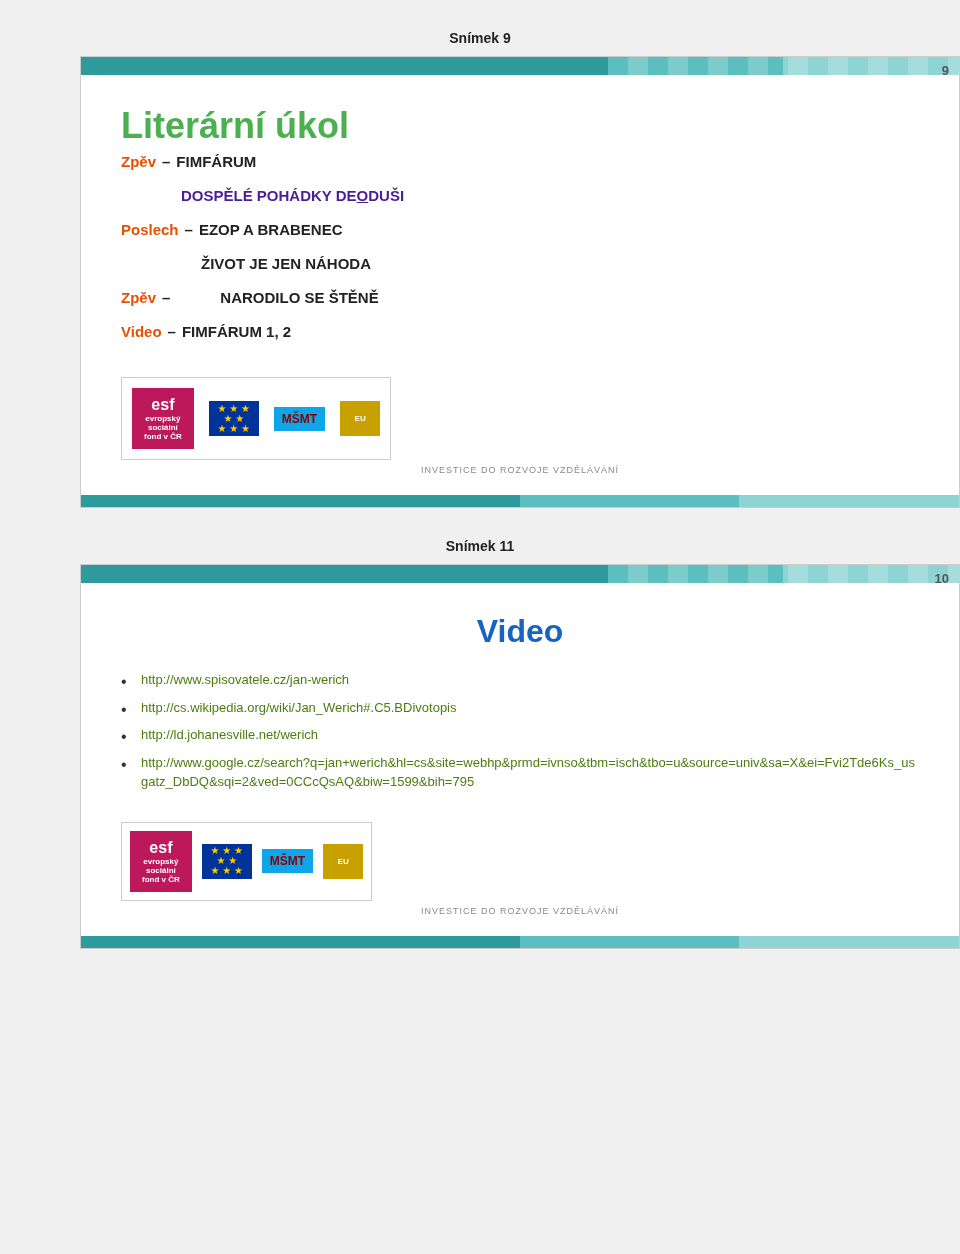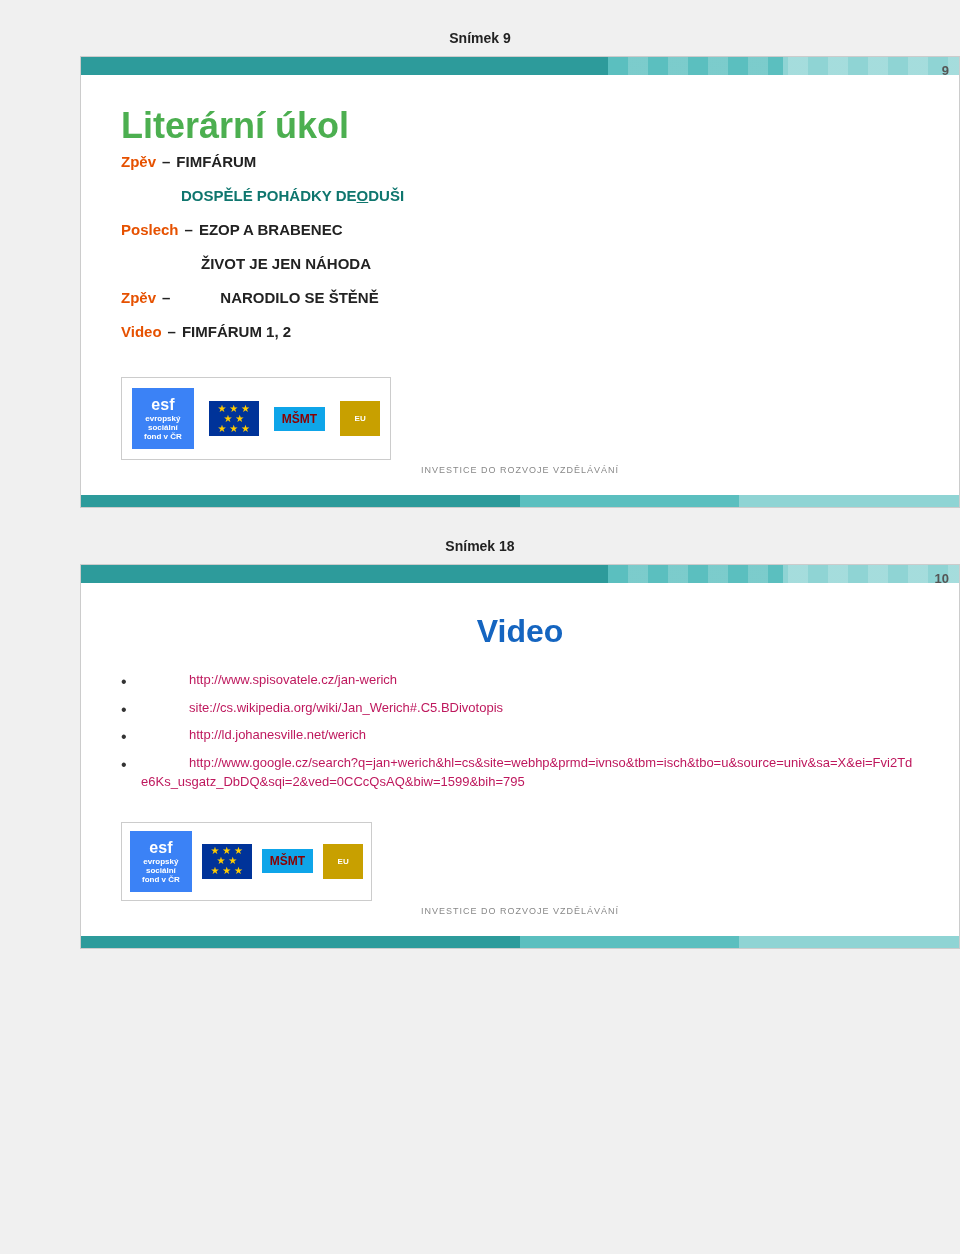--- a/index.html
+++ b/index.html
@@ -103,21 +103,21 @@
       margin-top: 20px;
       display: flex;
       align-items: center;
       gap: 15px;
       padding: 10px;
       border: 1px solid #ccc;
       width: fit-content;
     }
 
     .logo-esf {
-      background: #3b82f6;
+      background: #be185d;
       color: white;
       font-size: 11px;
       font-weight: bold;
       padding: 8px 12px;
       display: flex;
       flex-direction: column;
       align-items: center;
     }
 
     .logo-eu {
@@ -187,24 +187,23 @@
     .source-list li::before {
       content: '•';
       position: absolute;
       left: 0;
       color: #333;
       font-size: 16px;
     }
 
     .source-list li a,
     .source-list li .link-text {
-      color: #be185d;
+      color: #4d7c0f;
       text-decoration: none;
       word-break: break-all;
-      margin-left: 48px;
     }
 
     .logos-bottom {
       margin-top: 20px;
       display: flex;
       align-items: center;
       gap: 10px;
       padding: 8px;
       border: 1px solid #ccc;
       width: fit-content;
@@ -224,21 +223,21 @@
 
     <div class="assignment-table">
 
       <div class="assignment-row">
         <span class="label">Zpěv</span>
         <span class="dash"> – </span>
         <span style="font-weight:bold; text-transform:uppercase; color:#222;">FIMFÁRUM</span>
       </div>
 
       <div class="assignment-row">
-        <span style="margin-left: 60px; font-weight:bold; text-transform:uppercase; color:#0f766e;">DOSPĚLÉ POHÁDKY DE<span style="text-decoration:underline; font-weight:900;">O</span>DUŠI</span>
+        <span style="margin-left: 60px; font-weight:bold; text-transform:uppercase; color:#4c1d95;">DOSPĚLÉ POHÁDKY DE<span style="text-decoration:underline; font-weight:900;">O</span>DUŠI</span>
       </div>
 
       <div class="assignment-row">
         <span class="label">Poslech</span>
         <span class="dash"> – </span>
         <span style="font-weight:bold; text-transform:uppercase; color:#222;">EZOP A BRABENEC</span>
       </div>
 
       <div class="assignment-row">
         <span style="margin-left: 80px; font-weight:bold; text-transform:uppercase; color:#222;">ŽIVOT JE JEN NÁHODA</span>
@@ -274,35 +273,35 @@
       </div>
       <div style="width:40px; height:35px; background:#c8a000; display:flex; align-items:center; justify-content:center;">
         <span style="font-size:8px; color:white; font-weight:bold;">EU</span>
       </div>
     </div>
     <div class="investice-text">INVESTICE DO ROZVOJE VZDĚLÁVÁNÍ</div>
   </div>
   <div class="slide-footer-bar"></div>
 </div>
 
-<div class="slide-label">Snímek 18</div>
+<div class="slide-label">Snímek 11</div>
 
 <div class="slide-container">
   <div class="slide-header-bar">
     <span class="slide-number">10</span>
   </div>
   <div class="slide-content">
     <div class="slide-title-blue">Video</div>
 
     <ul class="source-list">
       <li>
         <span class="link-text">http://www.spisovatele.cz/jan-werich</span>
       </li>
       <li>
-        <span class="link-text">site://cs.wikipedia.org/wiki/Jan_Werich#.C5.BDivotopis</span>
+        <span class="link-text">http://cs.wikipedia.org/wiki/Jan_Werich#.C5.BDivotopis</span>
       </li>
       <li>
         <span class="link-text">http://ld.johanesville.net/werich</span>
       </li>
       <li>
         <span class="link-text">http://www.google.cz/search?q=jan+werich&amp;hl=cs&amp;site=webhp&amp;prmd=ivnso&amp;tbm=isch&amp;tbo=u&amp;source=univ&amp;sa=X&amp;ei=Fvi2Tde6Ks_usgatz_DbDQ&amp;sqi=2&amp;ved=0CCcQsAQ&amp;biw=1599&amp;bih=795</span>
       </li>
     </ul>
 
     <div class="logos-bottom" style="margin-top: 30px;">

